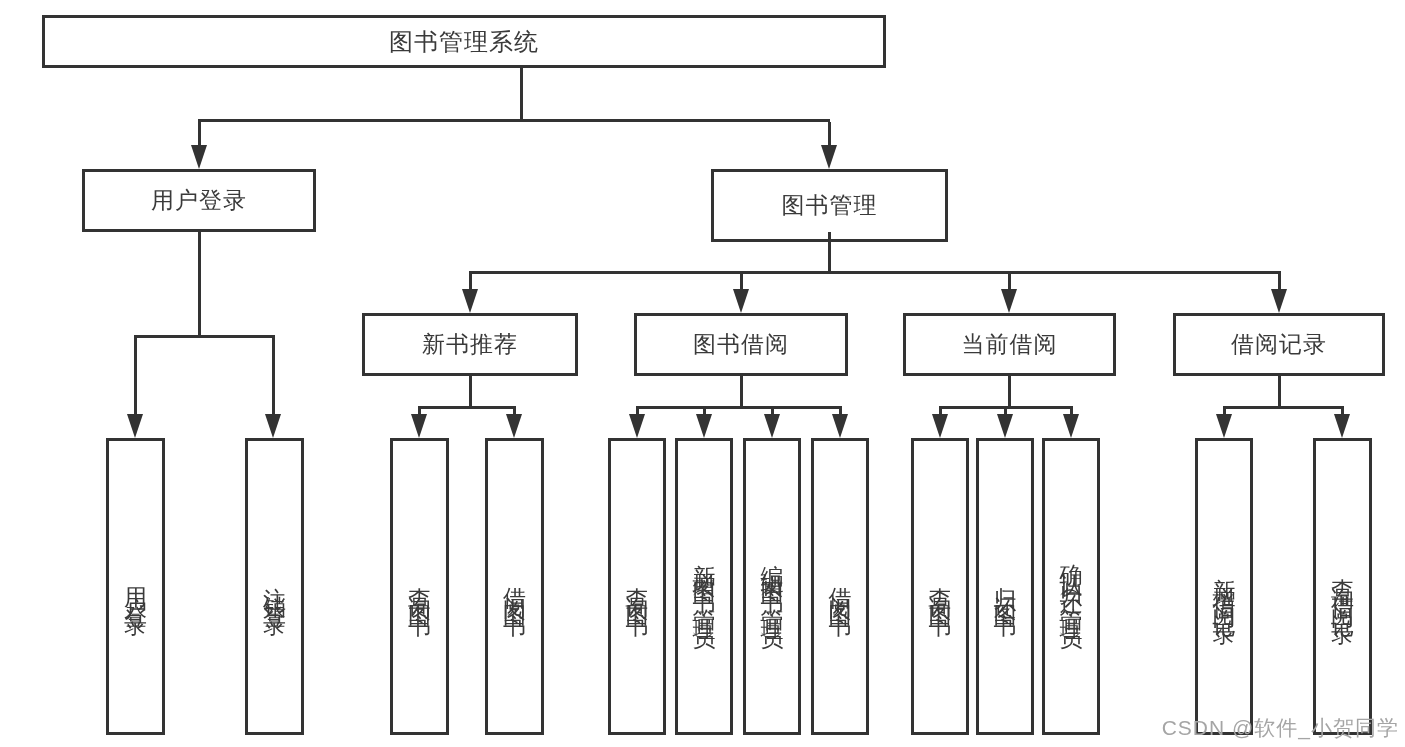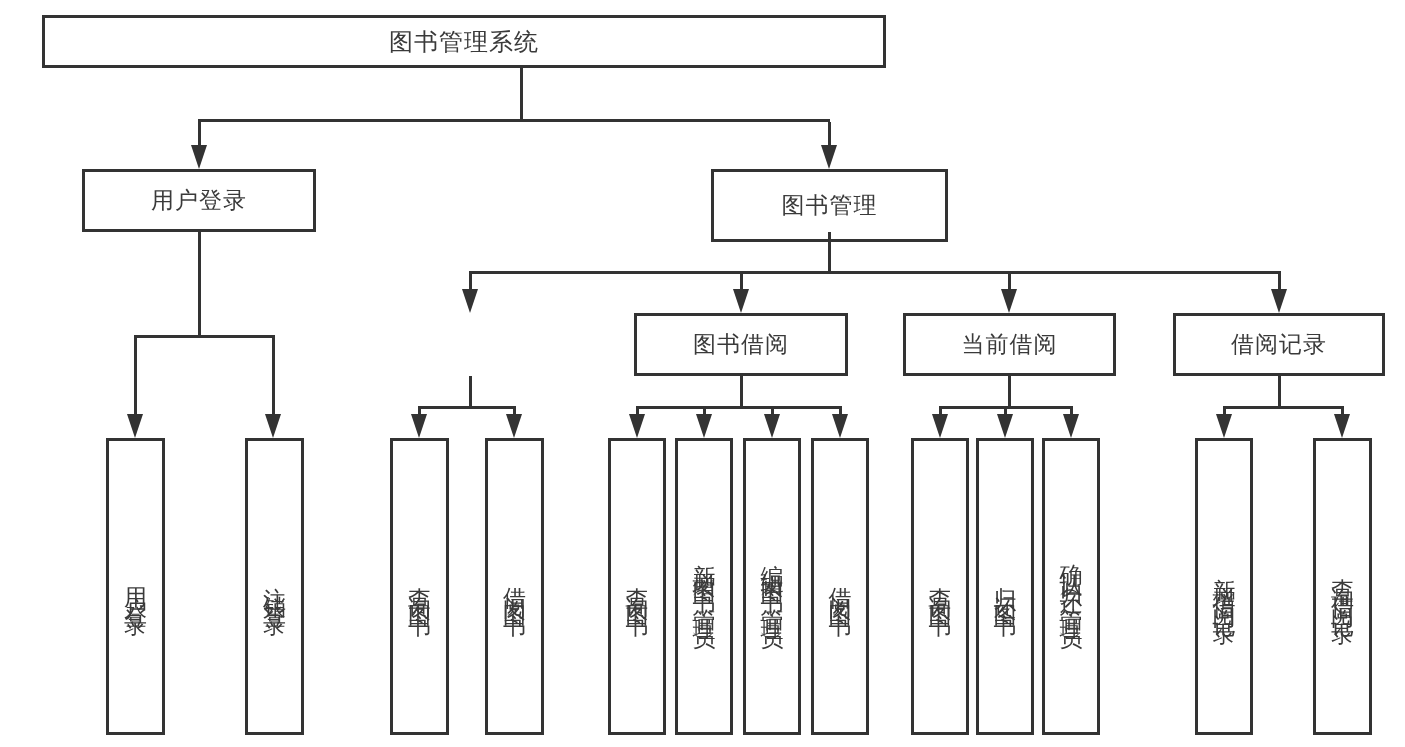--- a/index.html
+++ b/index.html
@@ -65,20 +65,23 @@
     <span class="hlabel">图书管理系统</span>
   </div>
 
   <div class="box" style="left:82px;top:169px;width:234px;height:63px;">
     <span class="hlabel">用户登录</span>
   </div>
   <div class="box" style="left:711px;top:169px;width:237px;height:73px;">
     <span class="hlabel">图书管理</span>
   </div>
 
+  <div class="box" style="left:362px;top:313px;width:216px;height:63px;">
+    <span class="hlabel">新书推荐</span>
+  </div>
   <div class="box" style="left:634px;top:313px;width:214px;height:63px;">
     <span class="hlabel">图书借阅</span>
   </div>
   <div class="box" style="left:903px;top:313px;width:213px;height:63px;">
     <span class="hlabel">当前借阅</span>
   </div>
   <div class="box" style="left:1173px;top:313px;width:212px;height:63px;">
     <span class="hlabel">借阅记录</span>
   </div>
 
@@ -174,14 +177,15 @@
   <div class="ah" style="left:997px;top:414px;"></div>
   <div class="ah" style="left:1063px;top:414px;"></div>
 
   <div class="ln" style="left:1277.5px;top:376px;width:3px;height:30px;"></div>
   <div class="ln" style="left:1222.5px;top:406px;width:121px;height:3px;"></div>
   <div class="ln" style="left:1222.5px;top:409px;width:3px;height:7px;"></div>
   <div class="ln" style="left:1340.5px;top:409px;width:3px;height:7px;"></div>
   <div class="ah" style="left:1216px;top:414px;"></div>
   <div class="ah" style="left:1334px;top:414px;"></div>
 
+  <div class="watermark">CSDN @软件_小贺同学</div>
 
 </div>
 
 </body></html>

